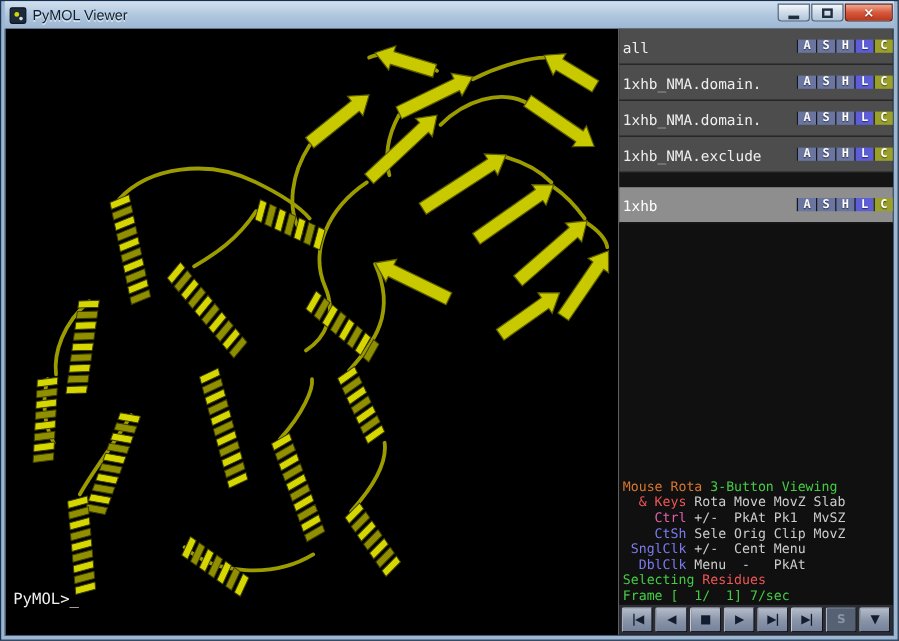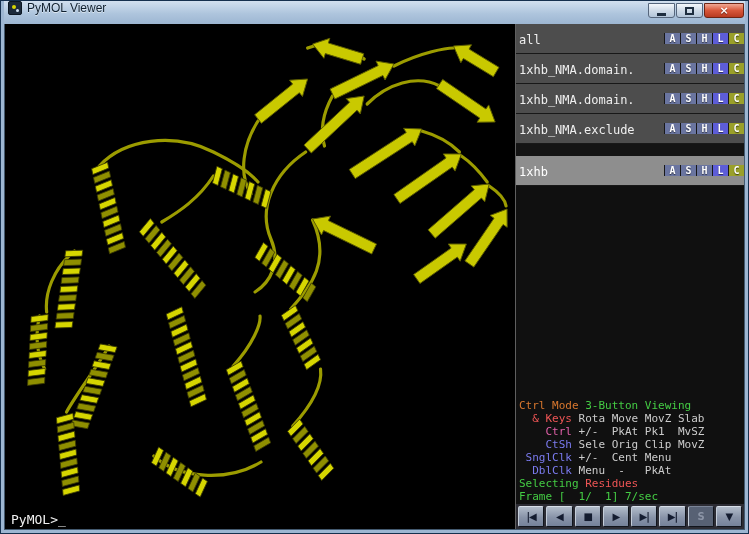--- a/index.html
+++ b/index.html
@@ -1,21 +1,21 @@
 <!DOCTYPE html>
 <html><head>
 <meta charset="utf-8">
 <style>
   * { margin:0; padding:0; box-sizing:border-box; }
   html,body { width:749px; height:534px; overflow:hidden; background:#1a1a1a;
               font-family:"DejaVu Sans Mono",monospace; }
   .window { position:relative; width:749px; height:534px;
             border:1px solid #16304e; background:#9db6d2;
             padding:0 3px 3px 3px; display:flex; flex-direction:column; }
-  .title-bar { height:23px; display:flex; align-items:flex-start; gap:5px;
+  .title-bar { height:23px; display:flex; align-items:center; gap:5px;
                padding-left:4px;
                background:linear-gradient(#d2e0ef,#aec5dd 55%,#9db6d2); }
   .app-icon { width:14px; height:14px; border-radius:2px;
               background:#1c2a3a; border:1px solid #0c1722; position:relative; }
   .app-icon::before { content:""; position:absolute; left:3px; top:3px; width:4px; height:4px;
                       border-radius:50%; background:#d6d600; }
   .app-icon::after { content:""; position:absolute; right:2px; bottom:2px; width:3px; height:3px;
                      border-radius:50%; background:#cfe0f0; }
   .title-text { font:12px "Liberation Sans",sans-serif; color:#10202f;
                 text-shadow:0 1px 0 rgba(255,255,255,.55); }
@@ -25,21 +25,21 @@
   .win-btn.min,.win-btn.max { width:27px;
              background:linear-gradient(#f4f8fc,#cfdbe8 50%,#b2c5d9); }
   .win-btn.close { width:40px; color:#fff; font:bold 11px "DejaVu Sans",sans-serif;
              background:linear-gradient(#f0a894,#d8573a 50%,#b83a20);
              border-color:#6e2414; text-shadow:0 1px 1px rgba(0,0,0,.5); }
   .glyph-min { width:9px; height:3px; background:#1e2e40; margin-top:7px; }
   .glyph-max { width:9px; height:8px; border:2px solid #1e2e40; }
   .content { flex:1; display:flex; background:#000; border:1px solid #43596f; border-top:none; min-height:0; }
   .viewport { position:relative; flex:1; background:#000; min-width:0; cursor:crosshair; }
   .viewport svg { position:absolute; inset:0; width:100%; height:100%; }
-  .prompt { position:absolute; left:6px; bottom:2px; color:#f0f0f0;
+  .prompt { position:absolute; left:6px; bottom:22px; color:#f0f0f0;
             font:13px "DejaVu Sans Mono",monospace; }
   .panel { width:229px; background:#141414; border-left:1px solid #5f5f5f;
            display:flex; flex-direction:column; }
   .obj-row { height:30px; display:flex; align-items:center; background:#4d4d4d;
              border-bottom:1px solid #181818; color:#efefef;
              font:12px "DejaVu Sans Mono",monospace; cursor:pointer; }
   .obj-row.selected { background:#8e8e8e; color:#ffffff;margin-top:12px; }
   .obj-name { flex:1; padding:2px 0 0 3px; white-space:nowrap; overflow:hidden; }
   .ashlc-btn { width:16px; display:flex; align-items:center; justify-content:center;
                font-size:10px; font-weight:bold; color:#fff;
@@ -290,21 +290,21 @@
             <span class="obj-name">1xhb</span>
             <span class="ashlc-btn" style="background: rgb(106, 117, 160);">A</span>
             <span class="ashlc-btn" style="background: rgb(106, 117, 160);">S</span>
             <span class="ashlc-btn" style="background: rgb(106, 117, 160);">H</span>
             <span class="ashlc-btn" style="background: rgb(93, 93, 216);">L</span>
             <span class="ashlc-btn" style="background: rgb(154, 160, 42);">C</span>
           </div>
         </div>
       <div class="panel-spacer"></div>
       <div class="mouse-panel">
-          <div class="m-line"><span style="color: rgb(216, 119, 46);">Ctrl Mode </span><span style="color: rgb(68, 204, 68); margin-top: 42px;">3-Button Viewing</span></div>
+          <div class="m-line"><span style="color: rgb(216, 119, 46);">Mouse Rota </span><span style="color: rgb(68, 204, 68); margin-top: 42px;">3-Button Viewing</span></div>
           <div class="m-line"><span style="color: rgb(238, 85, 85);">  &amp; Keys </span><span style="color: rgb(204, 204, 204);">Rota Move MovZ Slab</span></div>
           <div class="m-line"><span style="color: rgb(224, 96, 168);">    Ctrl </span><span style="color: rgb(204, 204, 204); margin-top: 41px;">+/-  PkAt Pk1  MvSZ</span></div>
           <div class="m-line"><span style="color: rgb(123, 123, 240);">    CtSh </span><span style="color: rgb(204, 204, 204);">Sele Orig Clip MovZ</span></div>
           <div class="m-line"><span style="color: rgb(123, 123, 240);"> SnglClk </span><span style="color: rgb(204, 204, 204);">+/-  Cent Menu</span></div>
           <div class="m-line"><span style="color: rgb(123, 123, 240);">  DblClk </span><span style="color: rgb(204, 204, 204);">Menu  -   PkAt</span></div>
           <div class="m-line"><span style="color: rgb(68, 204, 68);">Selecting </span><span style="color: rgb(238, 85, 85);">Residues</span></div>
           <div class="m-line"><span style="color: rgb(68, 204, 68);">Frame [  1/  1] 7/sec</span></div>
         </div>
       <div class="playback">
           <div class="pb-btn">|◀</div>

